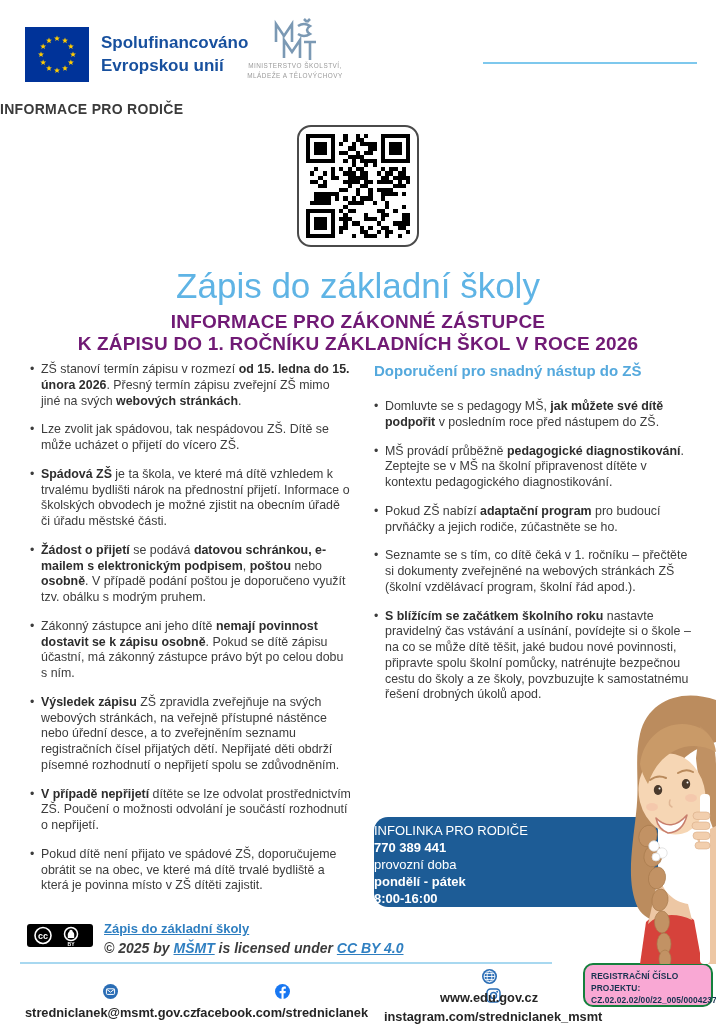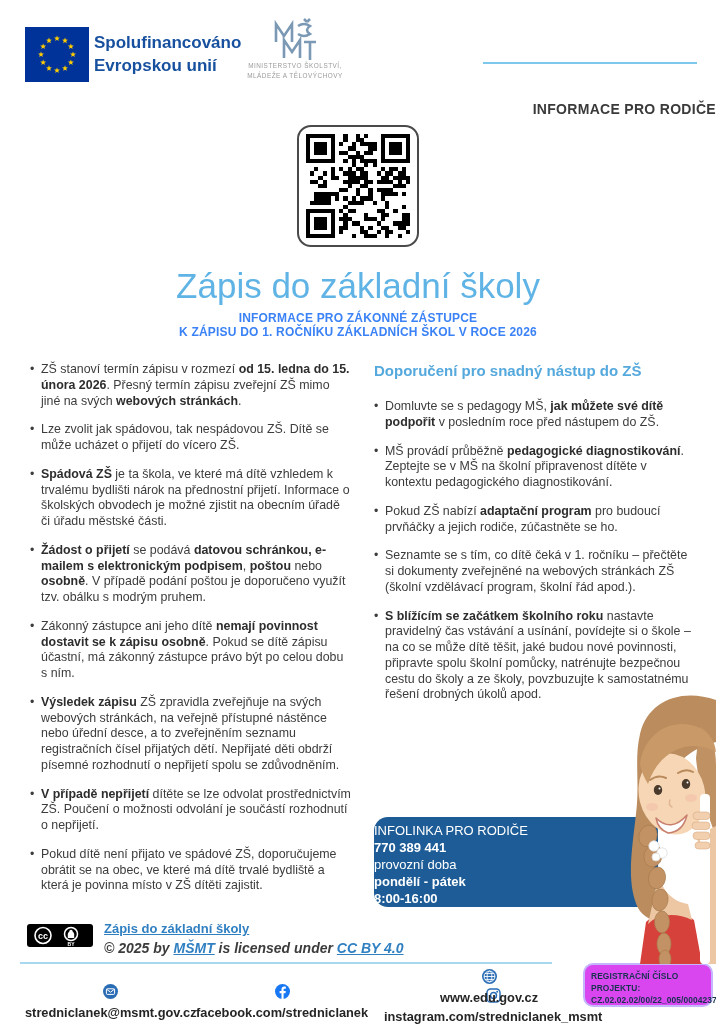--- a/index.html
+++ b/index.html
@@ -1,44 +1,44 @@
 <!DOCTYPE html>
 <html lang="cs"><head>
 <meta charset="utf-8">
 <style>
   html,body{margin:0;padding:0;background:#ffffff;}
   .page{position:relative;width:716px;height:1024px;background:#fff;overflow:hidden;
         font-family:"Liberation Sans",sans-serif;color:#3c3c3c;}
 
   
-  .eu-block{position:absolute;left:25px;top:27px;display:flex;align-items:center;gap:5px;}
+  .eu-block{position:absolute;left:25px;top:27px;display:flex;align-items:center;gap:12px;}
   .eu-flag{width:64px;height:55px;display:block;}
   .eu-text{font-size:17px;font-weight:700;color:#17509e;line-height:1.3;}
 
   .msmt-block{position:absolute;left:238px;top:18px;width:114px;text-align:center;}
   .msmt-logo{display:block;margin:0 auto;}
   .msmt-caption{font-size:6.4px;color:#9a9a9a;letter-spacing:.5px;line-height:1.6;margin-top:1px;}
 
   .sc-block{position:absolute;left:356px;top:30px;display:flex;align-items:center;gap:10px;}
   .sc-icon{width:44px;height:44px;display:block;}
   .sc-title{font-size:15px;font-weight:700;color:#2b2b2b;line-height:1.2;}
   .sc-sub{font-size:13px;font-weight:600;color:#58b1e3;line-height:1.2;}
 
   .top-rule{position:absolute;left:483px;top:62px;width:214px;height:2px;background:#7ec8ed;}
 
   
-  .eyebrow{position:absolute;left:0;top:101px;width:100%;text-align:right;
+  .eyebrow{position:absolute;left:0;top:101px;width:100%;text-align:left;
            font-size:14px;font-weight:600;color:#3a3a3a;letter-spacing:.3px;}
   .qr-wrap{position:absolute;left:297px;top:125px;width:122px;height:122px;box-sizing:border-box;
            border:2.5px solid #4a4a4a;border-radius:14px;padding:7px;background:#fff;}
   .qr-wrap svg{width:100%;height:100%;display:block;}
   .page-title{position:absolute;left:0;top:265px;width:100%;text-align:center;
               font-size:35px;font-weight:500;color:#5fb4e5;line-height:42px;}
   .page-subtitle{position:absolute;left:0;top:311px;width:100%;text-align:center;
-                 font-size:12px;font-weight:700;color:#3b82f6;line-height:1.18;letter-spacing:.2px;}
+                 font-size:19px;font-weight:700;color:#701a75;line-height:1.18;letter-spacing:.2px;}
 
   
   .col{position:absolute;top:362px;}
   .col-left{left:30px;width:322px;}
   .col-right{left:374px;width:320px;}
   .col-heading{font-size:15px;font-weight:700;color:#55a9dd;margin:0 0 8px 0;}
   .col-right .col-heading{margin-bottom:20px;}
   ul.bullets{list-style:none;margin:0;padding:0;font-size:12.4px;line-height:1.27;color:#3c3c3c;}
   ul.bullets li{position:relative;padding-left:11px;margin-bottom:13px;}
   ul.bullets li::before{content:"\2022";position:absolute;left:0;top:0;color:#3c3c3c;}
@@ -65,21 +65,21 @@
 
   
   .f-item{position:absolute;display:flex;align-items:center;gap:6px;
           font-size:12.8px;font-weight:600;color:#252525;white-space:nowrap;cursor:pointer;flex-direction:column;}
   .f-item svg{display:block;}
   #f-email{left:25px;top:984px;}
   #f-facebook{left:196px;top:984px;}
   #f-instagram{left:384px;top:988px;}
   #f-web{left:440px;top:969px;}
   .regbox{position:absolute;left:583px;top:963px;width:130px;height:44px;box-sizing:border-box;
-          border:2px solid #c4b5fd;border-radius:10px;background:#d946ef;padding:5px 6px;
+          border:2px solid #15803d;border-radius:10px;background:#f9a8d4;padding:5px 6px;
           font-size:8.4px;font-weight:700;color:#16324f;line-height:1.45;letter-spacing:.1px;}
 </style>
 </head>
 <body>
 
 <div class="page">
 
   <div class="eu-block">
     <svg class="eu-flag" viewBox="0 0 64 55">
       <rect x="0" y="0" width="64" height="55" fill="#003399"></rect>

